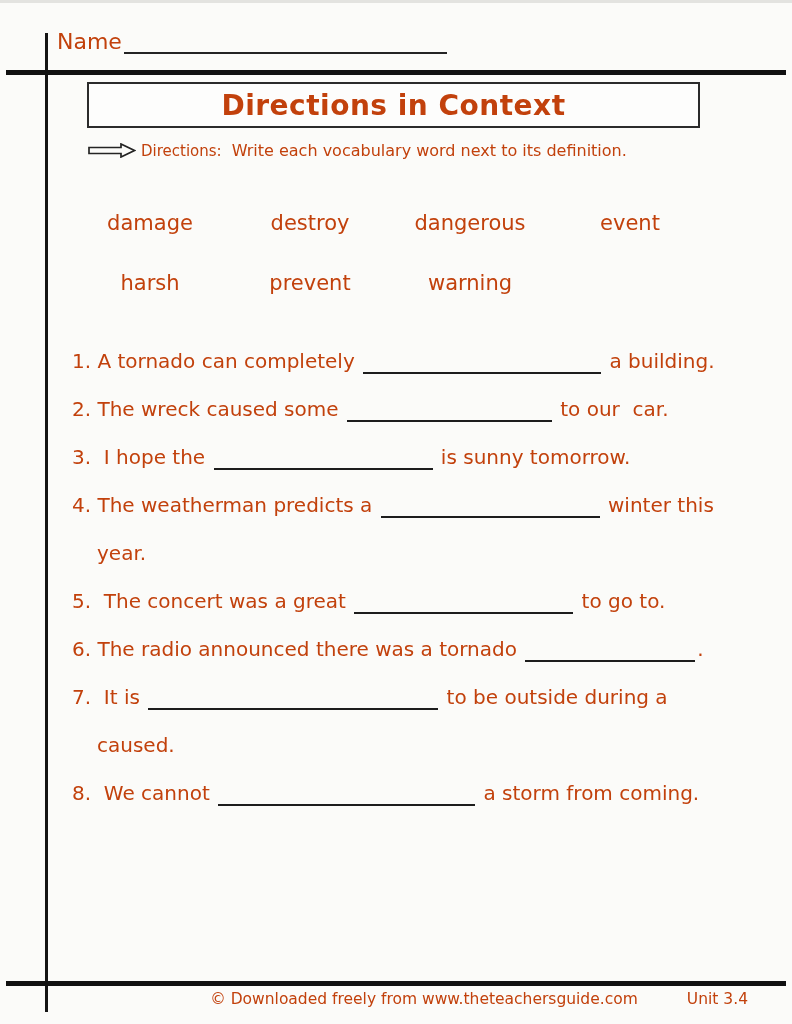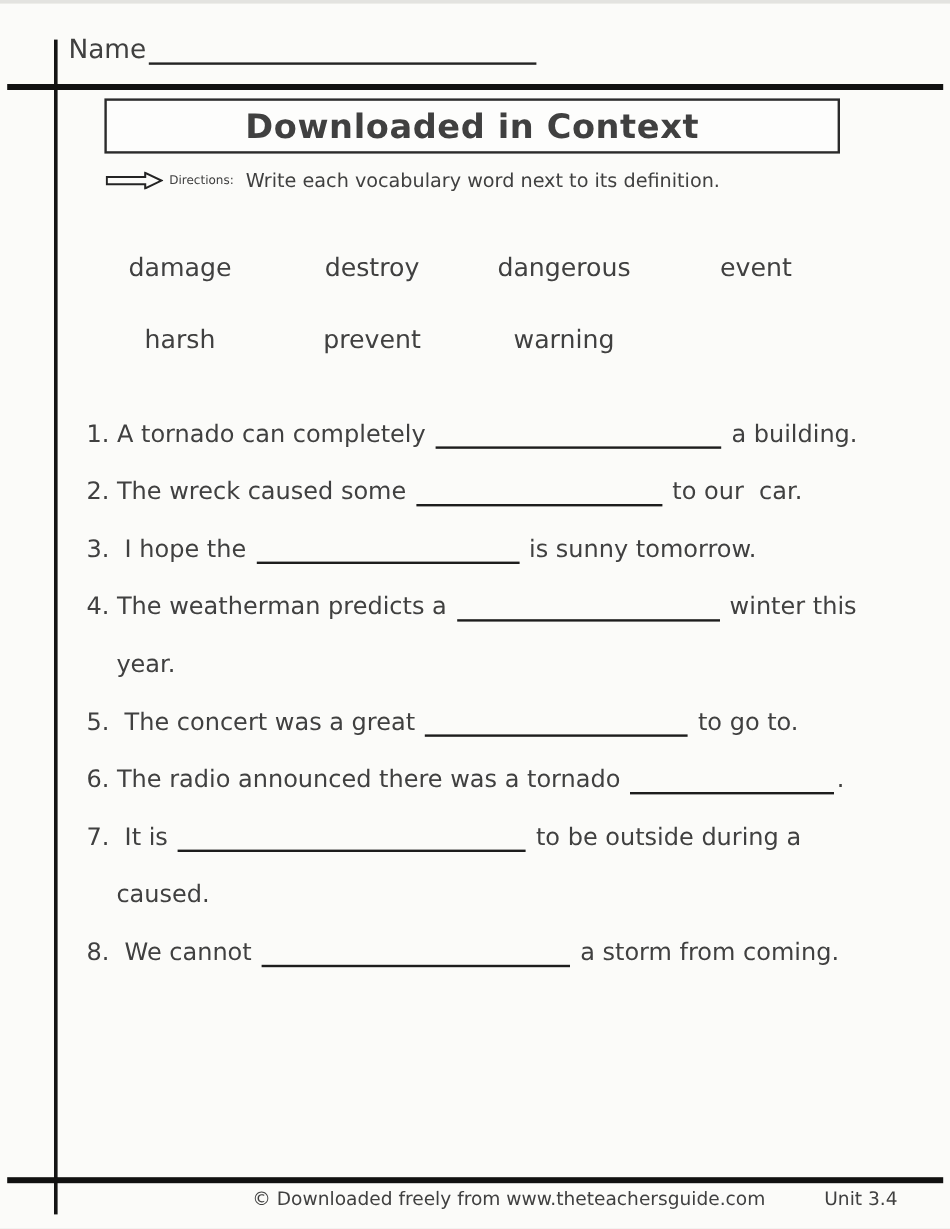--- a/index.html
+++ b/index.html
@@ -1,18 +1,18 @@
 <!DOCTYPE html>
 <html><head>
 <meta charset="utf-8">
 <style>
   html,body{margin:0;padding:0;background:#e8e8e5;}
   .page{
     position:relative;width:792px;height:1024px;margin:0 auto;
-    background:#fbfbf9;overflow:hidden;color:#404040;
+    background:#fbfbf9;overflow:hidden;color:#c2410c;
     font-family:"DejaVu Sans","Liberation Sans",sans-serif;
   }
   .scan-edge{position:absolute;top:0;left:0;right:0;height:3px;background:#d9d9d5;opacity:.7;}
 
   
   .vline{position:absolute;left:45px;top:33px;width:3px;height:979px;background:#141414;}
   .hline{position:absolute;left:6px;width:780px;height:5px;background:#111;}
   .hline.top{top:70px;}
   .hline.bottom{top:981px;}
 
@@ -23,21 +23,21 @@
   
   .content{position:absolute;top:82px;left:0;width:792px;}
   .title-box{
     margin-left:87px;width:609px;height:42px;border:2px solid #2b2b2b;
     display:flex;align-items:center;justify-content:center;background:#fdfdfc;
   }
   .title-box h1{margin:0;font-size:28px;font-weight:bold;letter-spacing:.5px;}
 
   .directions{margin:13px 0 0 88px;display:flex;align-items:center;}
   .arrow{display:inline-flex;margin-right:5px;}
-  .dir-label{font-size:10px;margin-right:10px;}
+  .dir-label{font-size:15px;margin-right:10px;}
   .dir-text{font-size:16px;}
 
   .word-bank{
     margin:50px 0 0 70px;display:grid;grid-template-columns:repeat(4,160px);
     row-gap:34px;font-size:21px;line-height:26px;
   }
   .word-bank span{text-align:center;}
 
   .sentences{margin:50px 0 0 72px;font-size:20px;}
   .sentence-line{
@@ -63,21 +63,21 @@
   <div class="hline top"></div>
   <div class="hline bottom"></div>
 
   <div class="name-row">
     <span>Name</span>
     <span class="name-line"></span>
   </div>
 
   <div class="content">
     <div class="title-box">
-      <h1>Downloaded in Context</h1>
+      <h1>Directions in Context</h1>
     </div>
 
     <div class="directions">
       <span class="arrow">
         <svg width="48" height="15" viewBox="0 0 48 15">
           <polygon points="1,4.5 33,4.5 33,1 46.5,7.5 33,14 33,10.5 1,10.5" fill="#fbfbf9" stroke="#242424" stroke-width="1.7" stroke-linejoin="miter"></polygon>
         </svg>
       </span>
       <span class="dir-label">Directions:</span>
       <span class="dir-text">Write each vocabulary word next to its definition.</span>

